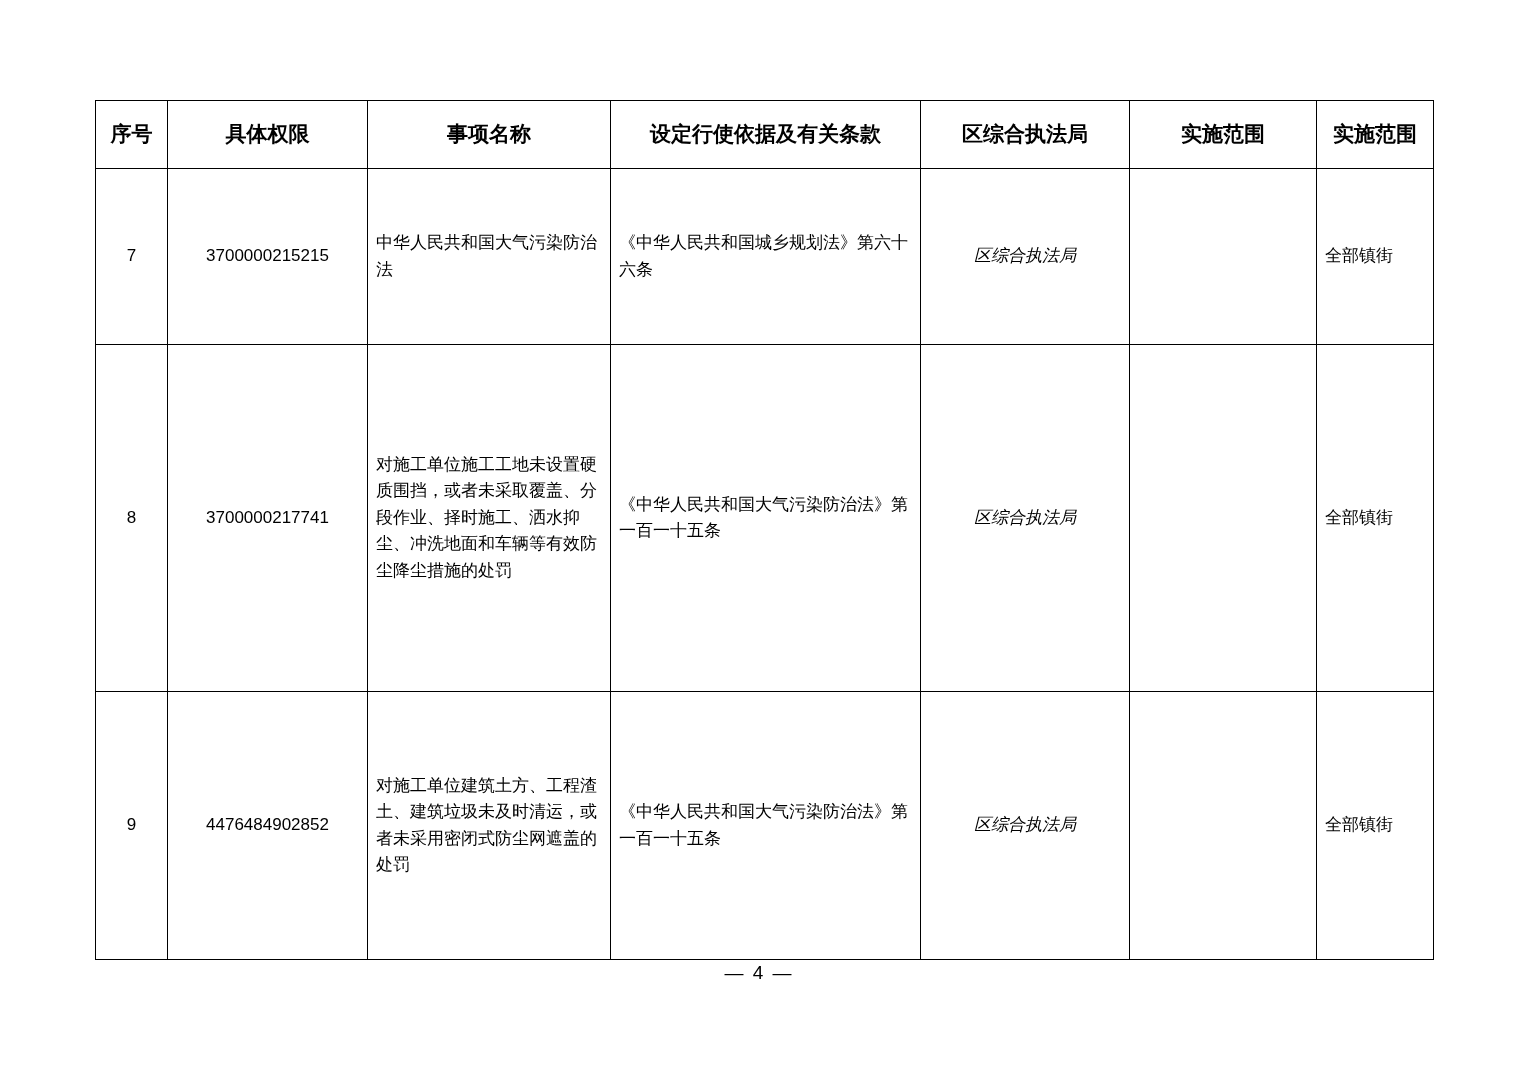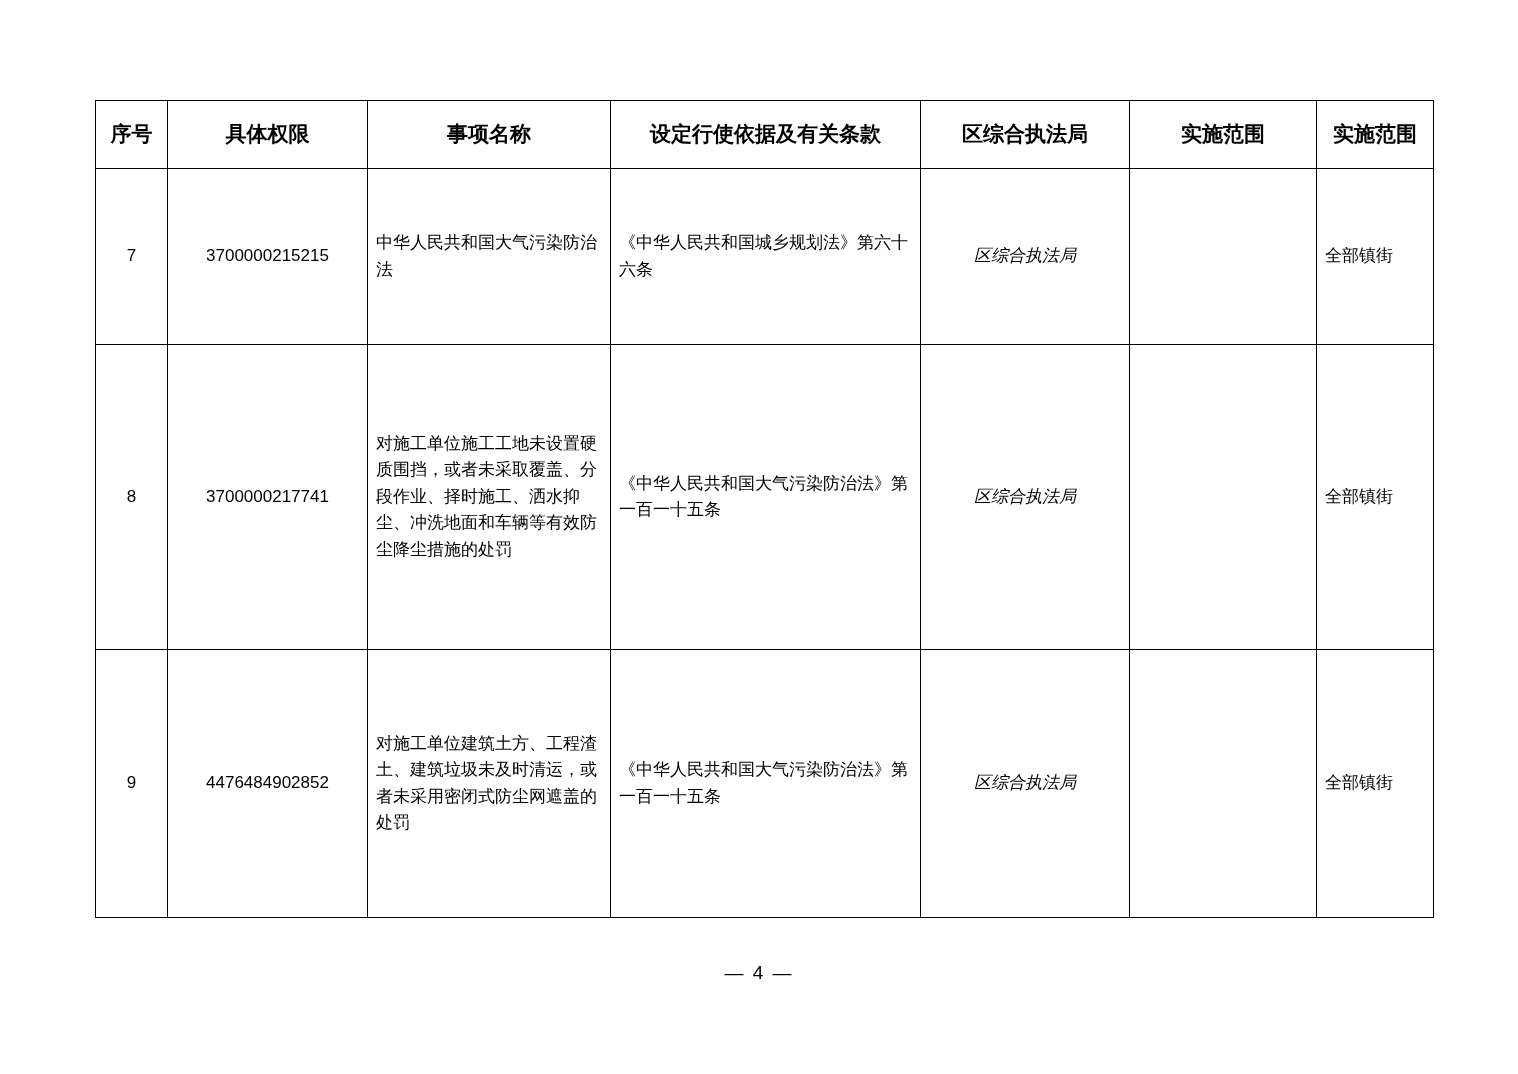--- a/index.html
+++ b/index.html
@@ -60,21 +60,21 @@
 
   td.c-seq { text-align: center; }
   td.c-code { text-align: center; }
   td.c-name { text-align: left; }
   td.c-basis { text-align: left; margin-top: 43px; }
   td.c-subject { text-align: center; font-style: italic; }
   td.c-power { text-align: center; }
   td.c-scope { text-align: left; }
 
   tr.row-7 td { height: 176px; }
-  tr.row-8 td { height: 305px; }
+  tr.row-8 td { height: 347px; }
   tr.row-9 td { height: 268px; }
 
   .page-number {
     position: absolute;
     left: 0;
     top: 962px;
     width: 1518px;
     text-align: center;
     font-size: 19px;
     letter-spacing: 2px;

